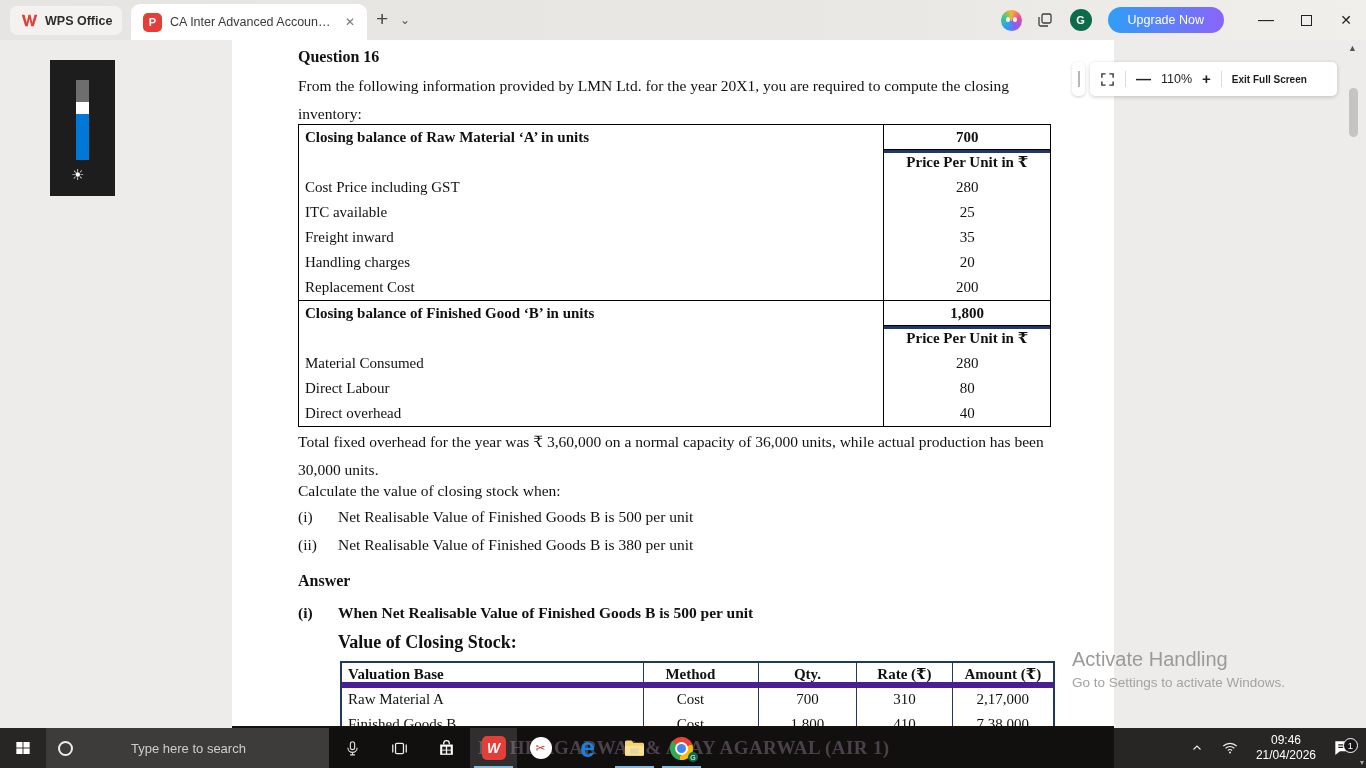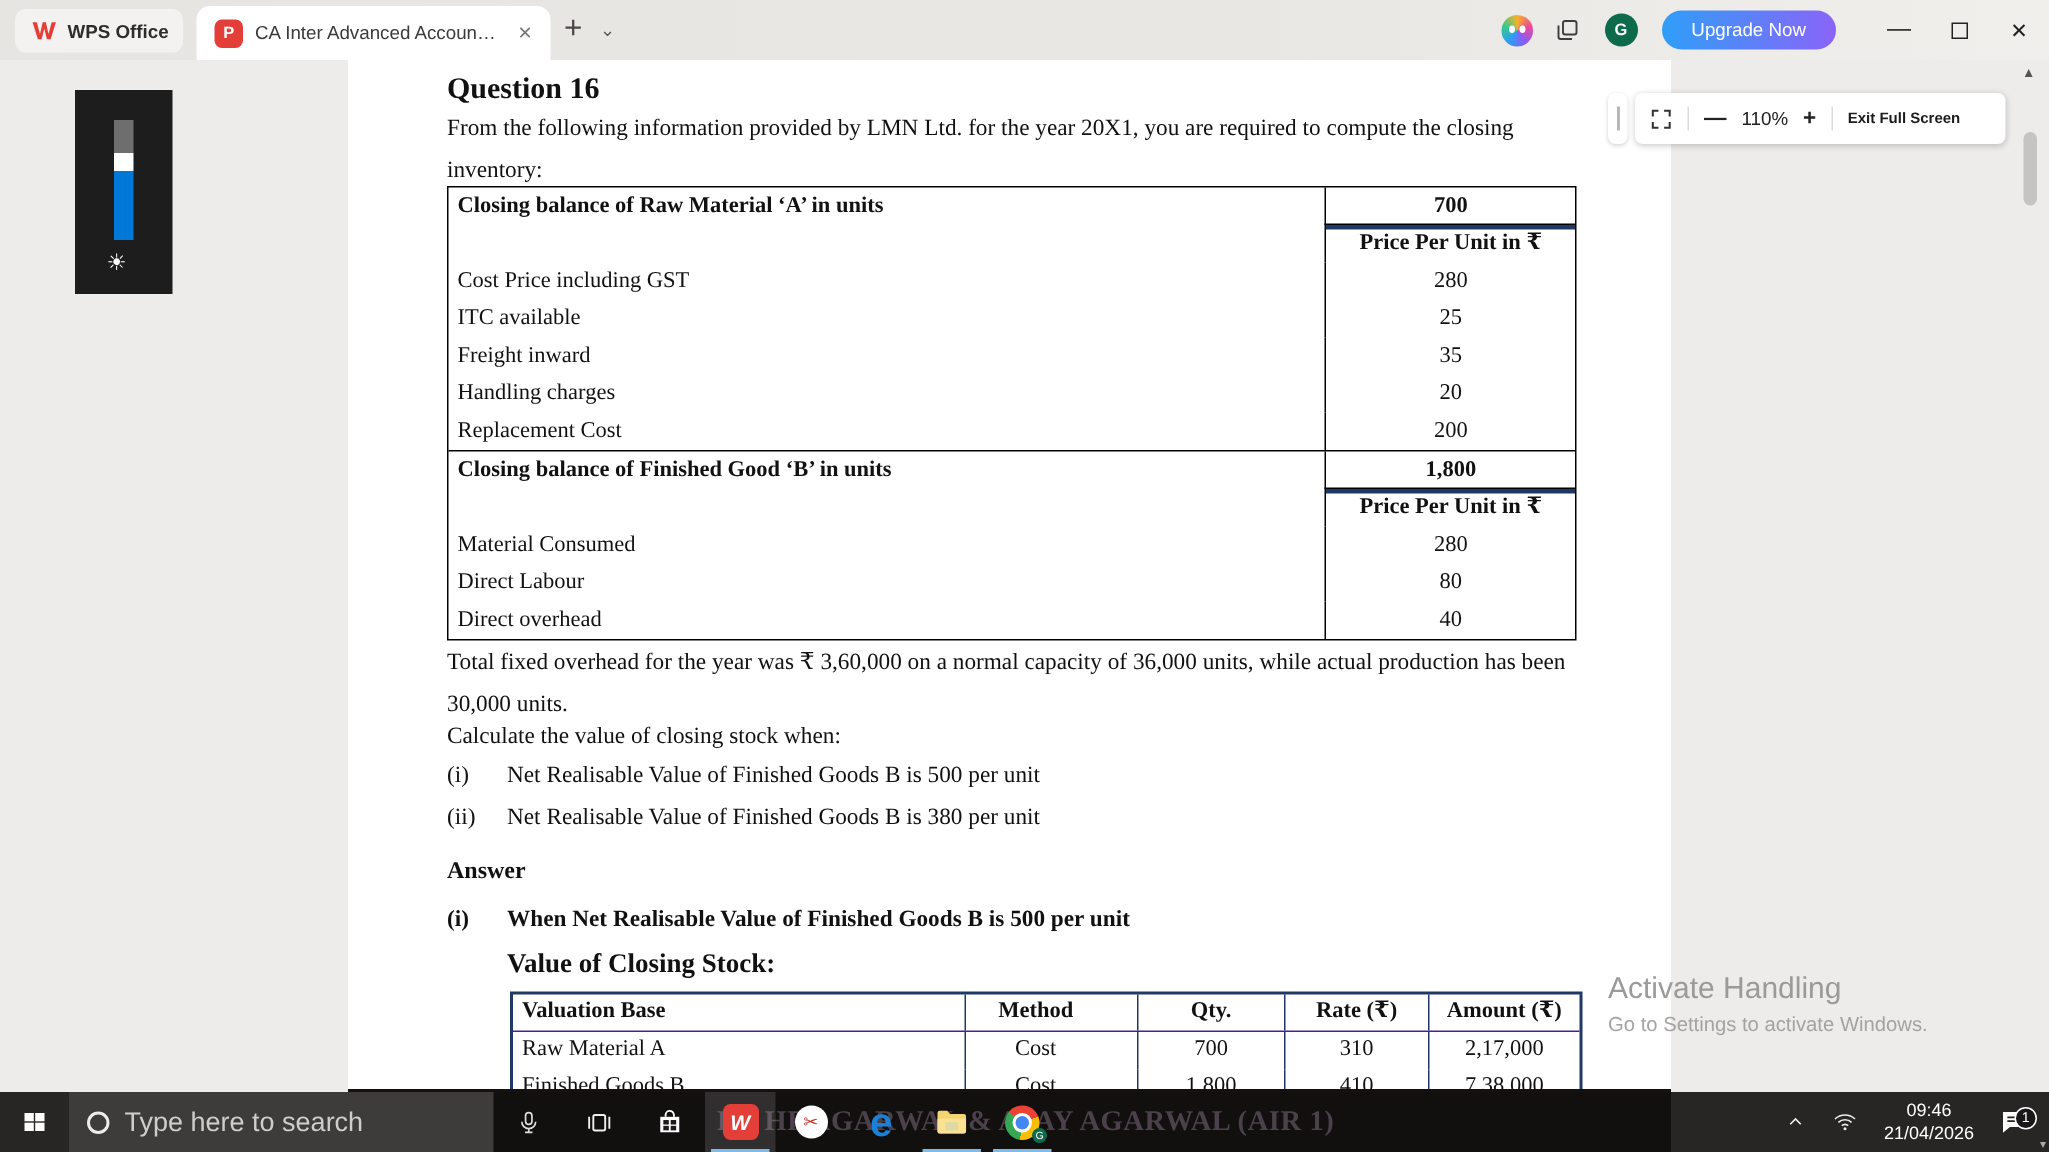--- a/index.html
+++ b/index.html
@@ -36,21 +36,21 @@
   .winctl { width:40px; height:40px; display:flex; align-items:center; justify-content:center; color:#222; }
   .winctl.min { font-size:16px; font-weight:300; }
   .maxbox { width:11px; height:11px; border:1.3px solid #222; }
   .winctl.cls { font-size:14px; }
 
   
   .workspace { position:absolute; left:0; top:40px; width:1366px; height:728px; background:#edecea; }
   .page { position:absolute; left:232px; top:0; width:882px; height:728px; background:#ffffff; }
   .doc { font-family:"Liberation Serif","DejaVu Serif",serif; color:#111; }
 
-  .q-title { position:absolute; left:66px; top:8px; font-size:20px; font-weight:bold; }
+  .q-title { position:absolute; left:66px; top:8px; font-size:16px; font-weight:bold; }
   .intro { position:absolute; left:66px; top:32px; width:757px; font-size:15.5px; line-height:28px; }
 
   
   .t1 { position:absolute; left:66px; top:84px; width:753px; border:1.5px solid #000; font-size:15px; }
   .t1-sec2 { border-top:1.5px solid #000; }
   .t1-row { display:flex; height:25px; line-height:24px; }
   .t1 .c1 { width:586px; padding-left:6px; }
   .t1 .c2 { width:167px; border-left:1.5px solid #000; text-align:center; }
   .t1-head .c1, .t1-head .c2 { font-weight:bold; }
   .t1-head .c2 { border-bottom:1px solid #000; position:relative; }
@@ -66,21 +66,21 @@
   .answer-sub { position:absolute; left:66px; top:564px; font-size:15.5px; font-weight:bold; display:flex; }
   .answer-sub .num { width:40px; }
   .value-line { position:absolute; left:106px; top:592px; font-size:18px; font-weight:bold; }
 
   
   .t2 { position:absolute; left:108px; top:621px; width:715px; border:2px solid #1f3864; font-size:15px; }
   .t2-row { display:flex; height:25px; line-height:23px; }
   .t2-row > div { border-left:1px solid #1f3864; text-align:center; }
   .t2-row > div:first-child { border-left:none; width:312px; text-align:left; padding-left:6px; }
   .t2 .c-method { width:97px; } .t2 .c-qty { width:102px;margin-left:21px; } .t2 .c-rate { width:99px; } .t2 .c-amt { width:105px; }
-  .t2-head { font-weight:bold; border-bottom:1px solid #4c1d95; }
+  .t2-head { font-weight:bold; border-bottom:6px solid #4c1d95; }
 
   .footer-bar { position:absolute; left:0; top:686px; width:882px; height:42px; background:#16100e; }
 
   
   .brightness-osd { position:absolute; left:50px; top:20px; width:65px; height:136px; background:#1d1d1d; z-index:20; }
   .bo-track { position:absolute; left:26px; top:20px; width:13px; }
   .bo-gray { height:22px; background:#6e6e6e; }
   .bo-thumb { height:12px; background:#ffffff; }
   .bo-fill { height:46px; background:#0078d7; }
   .bo-sun { position:absolute; left:21px; top:106px; font-size:15px; color:#fff; }
@@ -107,21 +107,21 @@
   
   .taskbar-bg { position:absolute; left:0; bottom:0; width:1366px; height:40px;
     background:rgba(18,16,16,0.9); z-index:30; }
   .credit { position:absolute; left:478px; top:737px; z-index:31; font-family:"Liberation Serif","DejaVu Serif",serif;
     font-size:19px; font-weight:bold; color:#4a414b; white-space:nowrap; letter-spacing:.4px; }
   .taskbar { position:absolute; left:0; bottom:0; width:1366px; height:40px; z-index:32;
     display:flex; align-items:stretch; }
   .tb-start { width:46px; display:flex; align-items:center; justify-content:center; }
   .tb-search { width:283px; background:#3d3c3b; display:flex; align-items:center; gap:10px; padding-left:12px; }
   .tb-search-ring { width:15px; height:15px; border:2.6px solid #ececec; border-radius:50%; flex:none; }
-  .tb-search input { background:transparent; border:none; outline:none; color:#cfcdcb; font-size:18px; width:200px; }
+  .tb-search input { background:transparent; border:none; outline:none; color:#cfcdcb; font-size:13px; width:200px;margin-left:48px; }
   .tb-search input::placeholder { color:#cfcdcb; }
   .tb-btn { width:47px; display:flex; align-items:center; justify-content:center; position:relative; }
   .tb-btn.active-tile { background:rgba(255,255,255,0.13); }
   .tb-underline { position:absolute; left:4px; bottom:0; width:39px; height:2.5px; background:#7fbbe9; }
   .wps-tile { width:24px; height:24px; background:#e33e38; border-radius:5px; color:#fff; font-weight:bold;
     font-size:14px; font-style:italic; display:flex; align-items:center; justify-content:center; }
   .snip-tile { width:22px; height:22px; background:#fff; border-radius:50%; display:flex; align-items:center;
     justify-content:center; font-size:12px; color:#c0392b; }
   .edge-e { font-size:27px; font-weight:bold; color:#1a80da; line-height:26px; }
   .chrome-i { width:23px; height:23px; border-radius:50%; position:relative;

